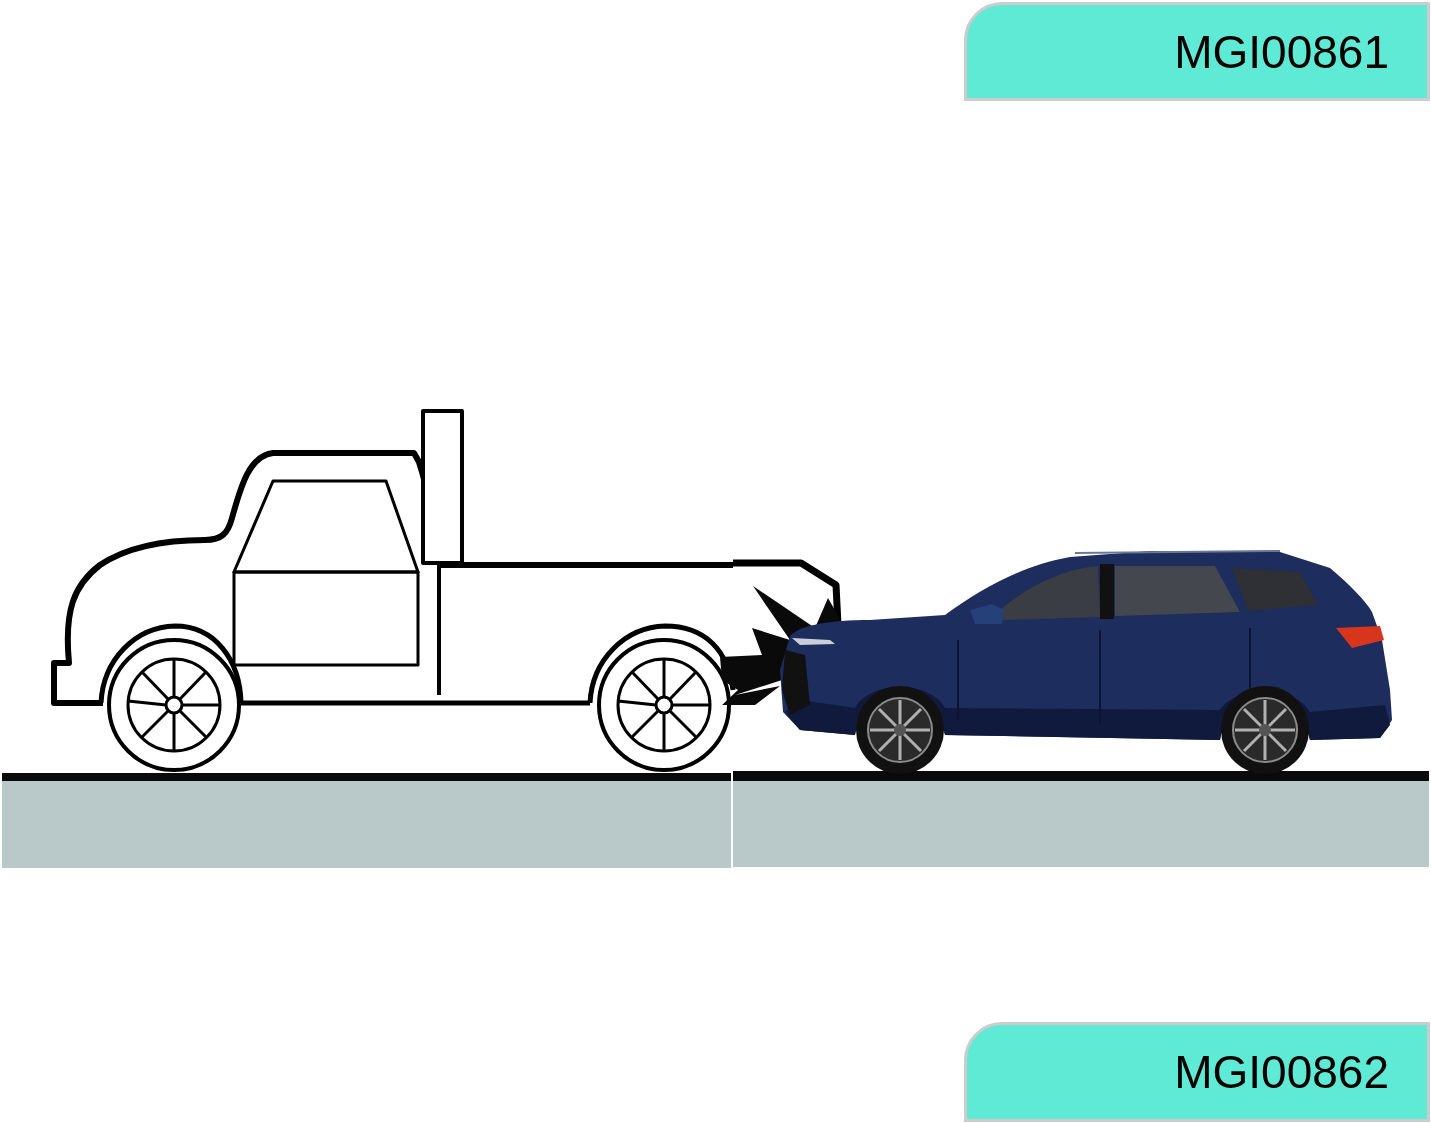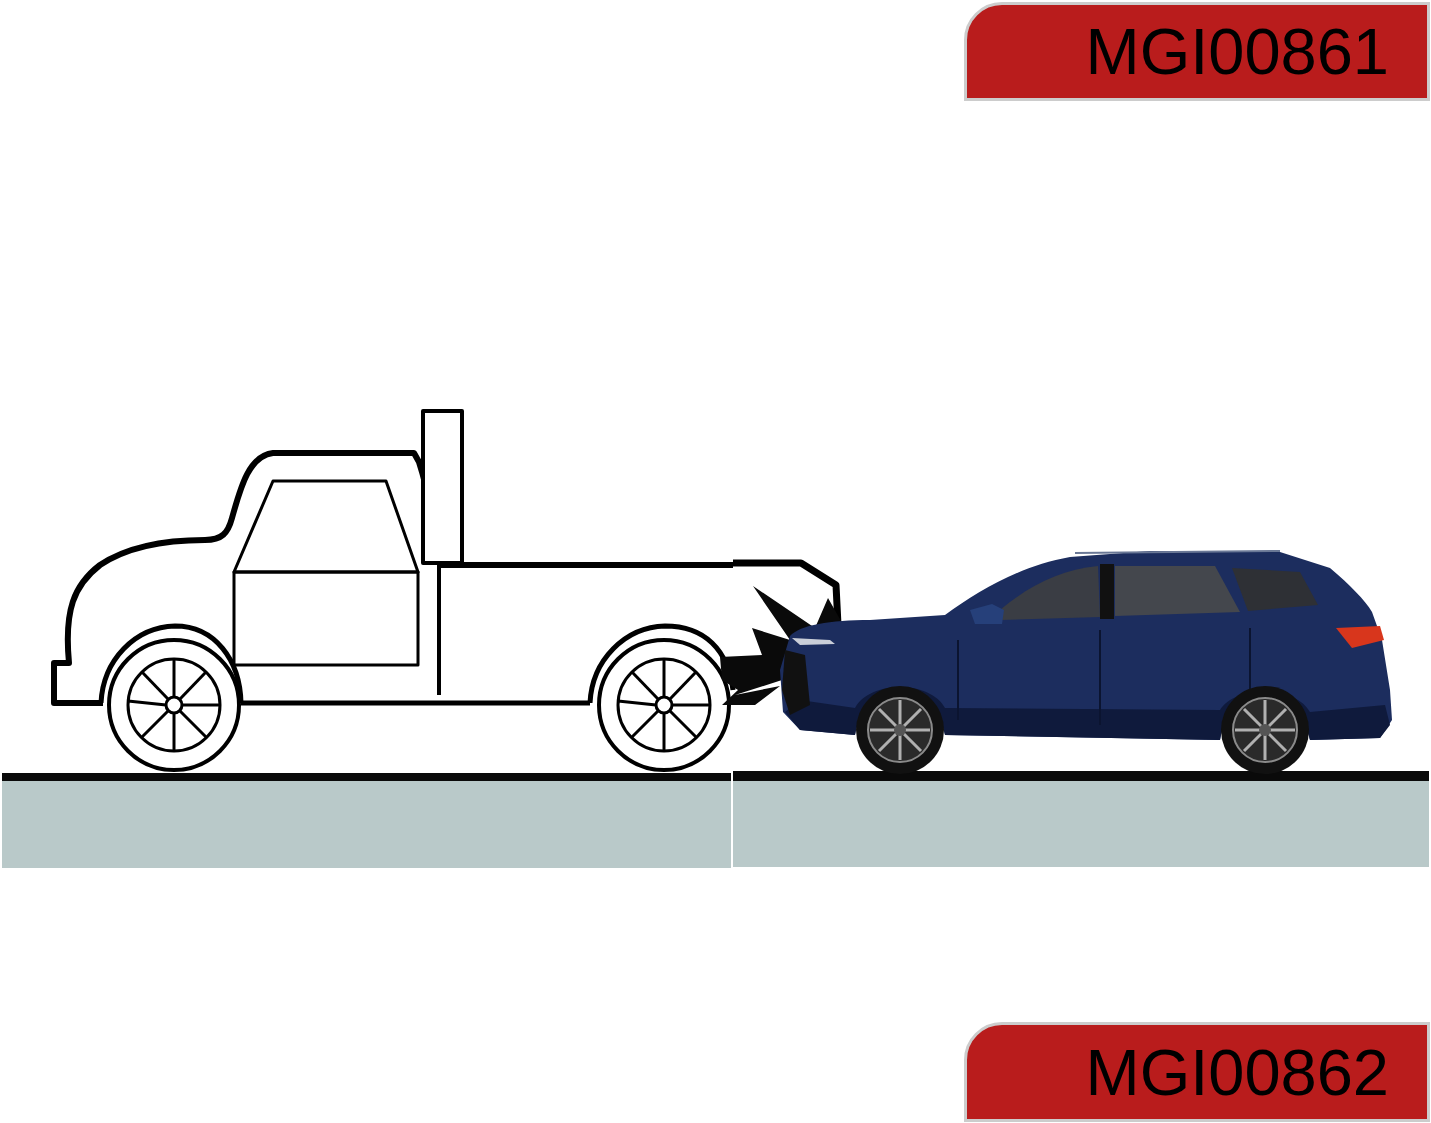--- a/index.html
+++ b/index.html
@@ -12,28 +12,28 @@
       height: 1123px;
       position: relative;
       overflow: hidden;
       font-family: "Liberation Sans", sans-serif;
     }
     .label-tag {
       position: absolute;
       box-sizing: border-box;
       border: 3px solid #cccccc;
       border-top-left-radius: 38px;
-      background: #b91c1c;
+      background: #5eead4;
       display: flex;
       align-items: center;
       justify-content: flex-end;
       padding-right: 38px;
       color: #000000;
       font-family: "Liberation Sans", sans-serif;
-      font-size: 65px;
+      font-size: 46px;
       line-height: 1;
       letter-spacing: 0px;
     }
     #tag-top {
       left: 964px;
       top: 2px;
       width: 466px;
       height: 99px;
     }
     #tag-bottom {

